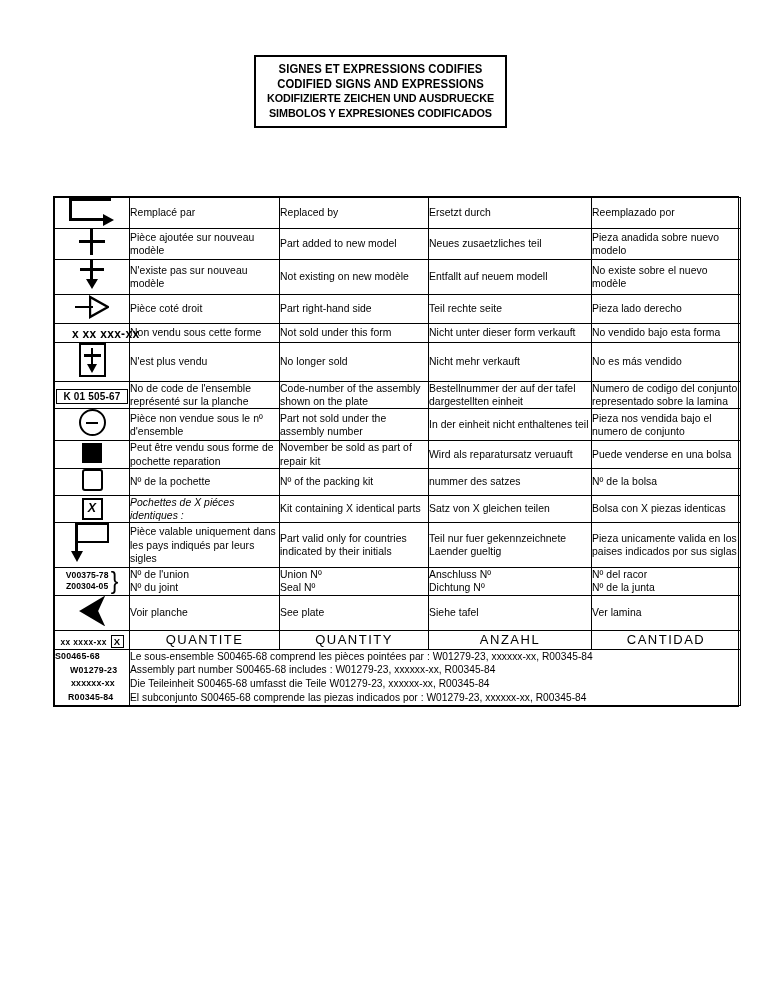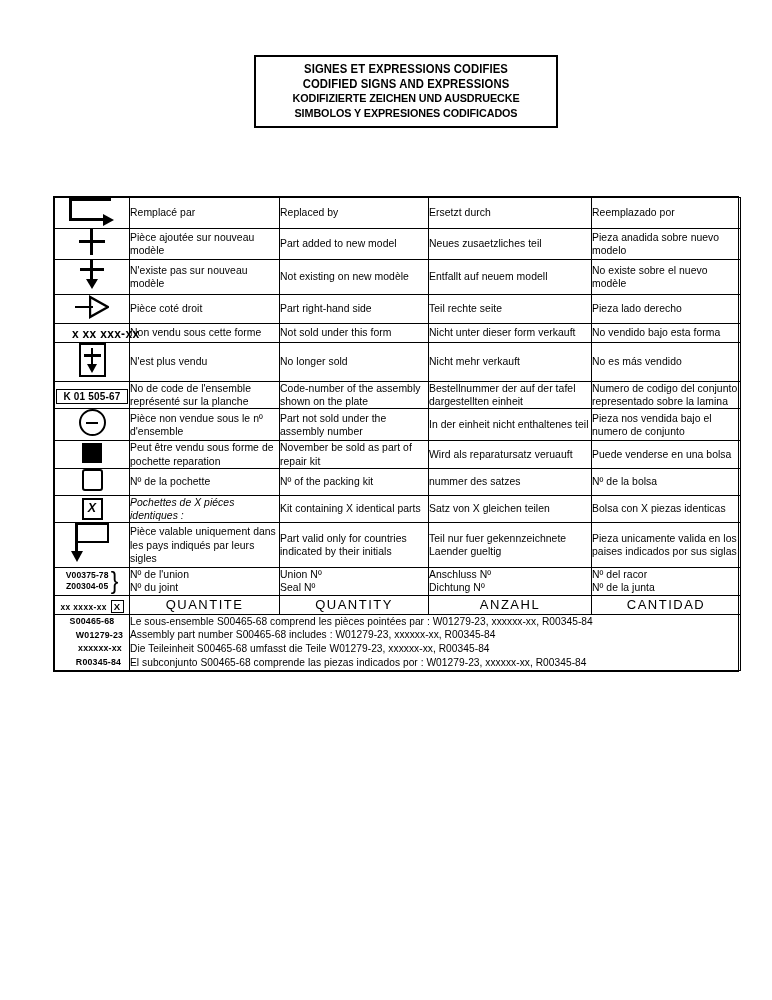--- a/index.html
+++ b/index.html
@@ -9,21 +9,21 @@
     color:#000;
     -webkit-font-smoothing:none;
     position:relative;
     overflow:hidden;
   }
   .page{position:relative;width:772px;height:1000px;}
 
   
   .title-box{
     position:absolute;
-    left:254px;top:55px;width:304px;
+    left:254px;top:55px;width:253px;
     border:2px solid #000;
     padding:5px 4px 6px 4px;
     box-sizing:border-box;
     text-align:center;
   }
   .title-line{
     font-weight:bold;
     font-size:11.3px;
     letter-spacing:.1px;
     line-height:14.6px;
@@ -169,21 +169,21 @@
   .s-qty{font-size:8.4px;letter-spacing:.4px;white-space:nowrap;font-weight:bold;}
   .s-qty .bx{border:1.5px solid #000;padding:0 2px;margin-left:4px;font-size:9.5px;}
 
   .qty-txt{
     text-align:center;font-size:13px;letter-spacing:1.5px;padding:11px 4px;
   }
 
   
   .note-codes{
     font-size:8.8px;line-height:13.4px;font-weight:bold;letter-spacing:.2px;
-    padding:8px 4px 8px 6px;text-align:center;white-space:nowrap;
+    padding:8px 4px 8px 6px;text-align:left;white-space:nowrap;
   }
   .note-codes div:nth-child(2){padding-left:15px;}
   .note-codes div:nth-child(3){padding-left:16px;}
   .note-codes div:nth-child(4){padding-left:13px;}
   .note-body{
     font-size:10.2px;line-height:13.8px;padding:8px 6px 8px 18px;letter-spacing:.05px;
   }
 </style>
 </head>
 <body>
@@ -357,20 +357,33 @@
       <td class="txt" style="white-space:pre-line">Nº de l'union
 Nº du joint</td>
       <td class="txt" style="white-space:pre-line">Union Nº
 Seal Nº</td>
       <td class="txt" style="white-space:pre-line">Anschluss Nº
 Dichtung Nº</td>
       <td class="txt" style="white-space:pre-line">Nº del racor
 Nº de la junta</td>
     </tr>
 
+    <tr>
+      <td class="symcell">
+        <span class="sym s-plate">
+          <svg width="26" height="30" viewBox="0 0 26 30">
+            <polygon points="2,15 24,2 18,15 24,28" fill="#000" stroke="#000" stroke-width="2"></polygon>
+          </svg>
+        </span>
+      </td>
+      <td class="txt">Voir planche</td>
+      <td class="txt">See plate</td>
+      <td class="txt">Siehe tafel</td>
+      <td class="txt">Ver lamina</td>
+    </tr>
 
     <tr>
       <td class="symcell">
         <span class="s-qty"><span>xx xxxx-xx</span><span class="bx">X</span></span>
       </td>
       <td class="qty-txt">QUANTITE</td>
       <td class="qty-txt">QUANTITY</td>
       <td class="qty-txt">ANZAHL</td>
       <td class="qty-txt">CANTIDAD</td>
     </tr>

